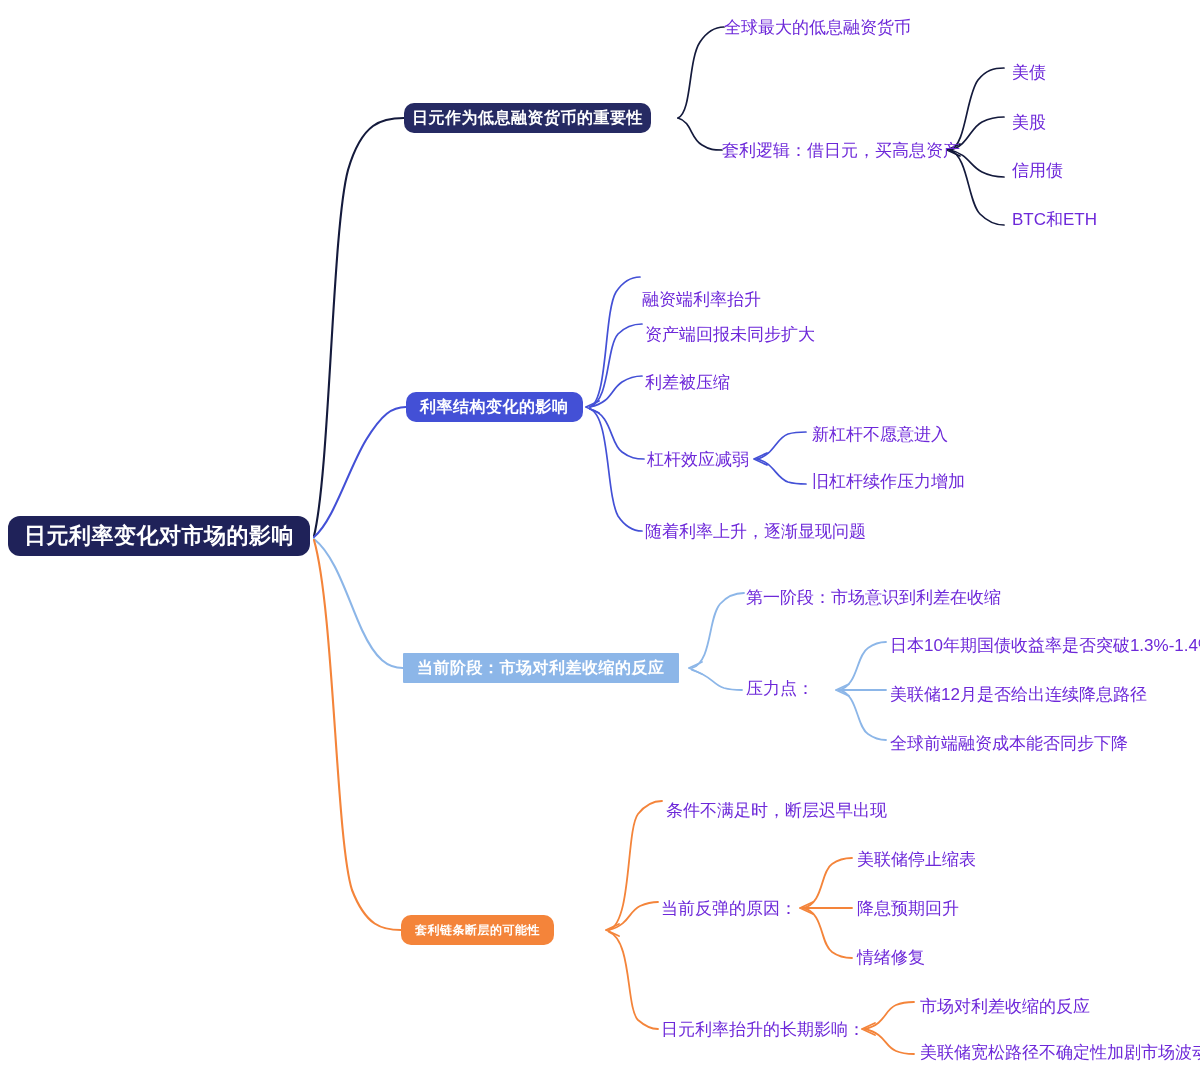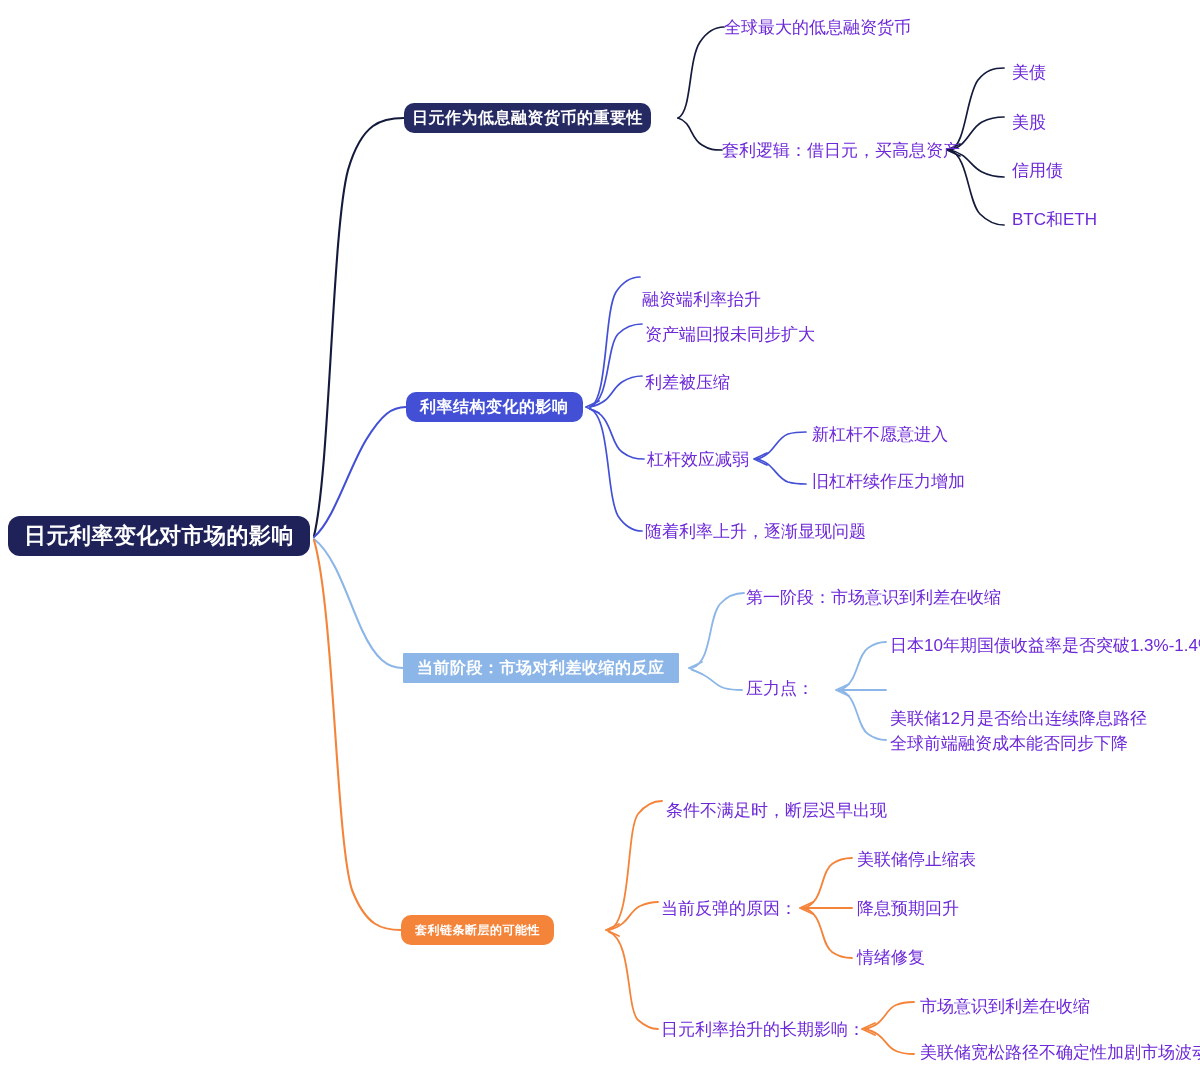--- a/index.html
+++ b/index.html
@@ -183,29 +183,29 @@
 
   <div class="leaf" style="left:812px; top:434px;">新杠杆不愿意进入</div>
   <div class="leaf" style="left:812px; top:481px;">旧杠杆续作压力增加</div>
 
   <div class="node b3">当前阶段：市场对利差收缩的反应</div>
 
   <div class="leaf" style="left:746px; top:597px;">第一阶段：市场意识到利差在收缩</div>
   <div class="leaf" style="left:746px; top:688px;">压力点：</div>
 
   <div class="leaf" style="left:890px; top:645px;">日本10年期国债收益率是否突破1.3%-1.4%</div>
-  <div class="leaf" style="left:890px; top:694px;margin-top:24px;">美联储12月是否给出连续降息路径</div>
+  <div class="leaf" style="left:890px; top:694px;">美联储12月是否给出连续降息路径</div>
   <div class="leaf" style="left:890px; top:743px;">全球前端融资成本能否同步下降</div>
 
   <div class="node b4">套利链条断层的可能性</div>
 
   <div class="leaf" style="left:666px; top:810px;">条件不满足时，断层迟早出现</div>
   <div class="leaf" style="left:661px; top:908px;">当前反弹的原因：</div>
   <div class="leaf" style="left:661px; top:1029px;">日元利率抬升的长期影响：</div>
 
   <div class="leaf" style="left:857px; top:859px;">美联储停止缩表</div>
   <div class="leaf" style="left:857px; top:908px;">降息预期回升</div>
   <div class="leaf" style="left:857px; top:957px;">情绪修复</div>
 
-  <div class="leaf" style="left:920px; top:1006px;">市场意识到利差在收缩</div>
+  <div class="leaf" style="left:920px; top:1006px;">市场对利差收缩的反应</div>
   <div class="leaf" style="left:920px; top:1052px;">美联储宽松路径不确定性加剧市场波动</div>
 
 </div>
 
 </body></html>

